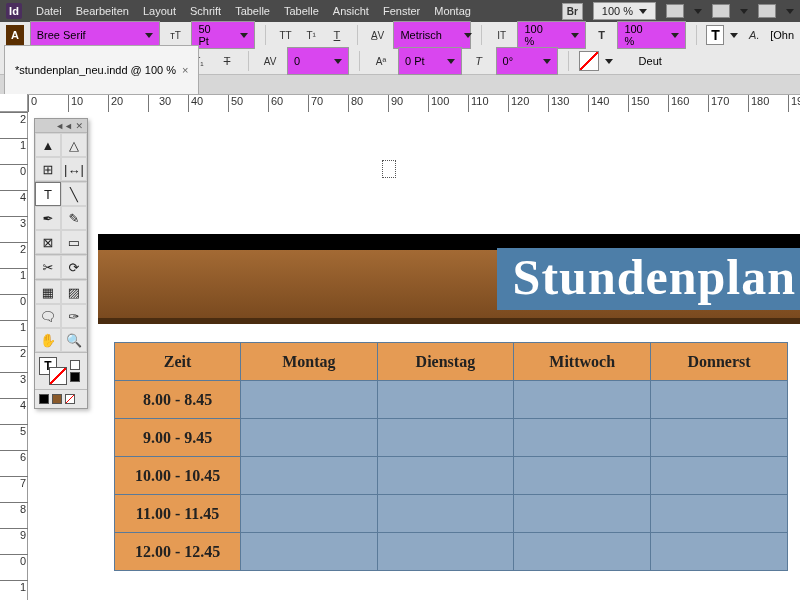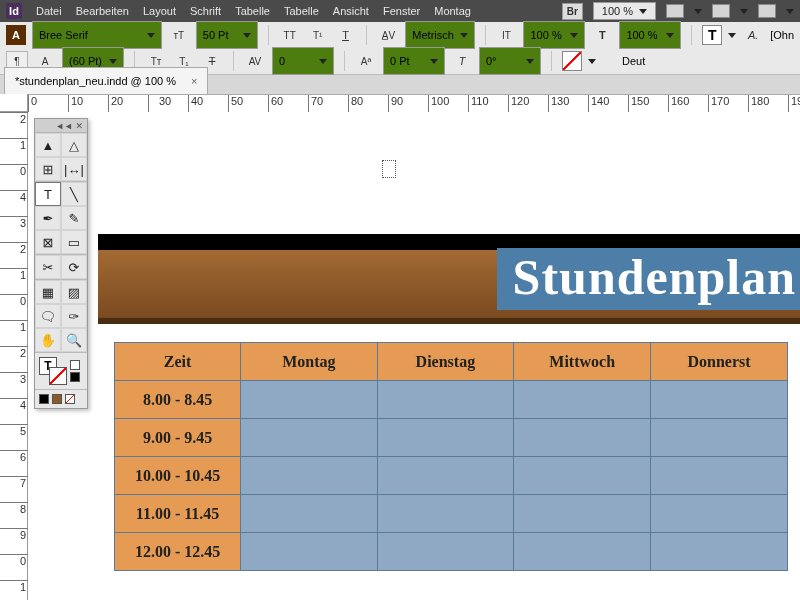--- a/index.html
+++ b/index.html
@@ -10,32 +10,32 @@
 .menu{display:flex;gap:14px;color:#e6e6e6}
 .menu span{cursor:default}
 .appbar-right{margin-left:auto;display:flex;align-items:center;gap:10px}
 .br-badge{background:#ddd;color:#333;padding:2px 4px;font-weight:bold;font-size:10px;border:1px solid #999}
 .zoom-box{background:#e8e8e8;color:#222;padding:2px 8px;border:1px solid #999;display:flex;align-items:center;gap:6px}
 .ico{width:18px;height:14px;background:#d4d4d4;border:1px solid #888;display:inline-block}
 .tri{width:0;height:0;border-left:4px solid transparent;border-right:4px solid transparent;border-top:5px solid #222;display:inline-block}
 
 .ctrlbar{background:#e9e9e9;border-bottom:1px solid #bdbdbd}
 .row{height:26px;display:flex;align-items:center;gap:6px;padding:0 6px}
-.box{background:#4d7c0f;border:1px solid #9a9a9a;height:28px;display:flex;align-items:center;padding:0 6px;gap:6px}
+.box{background:#d946ef;border:1px solid #9a9a9a;height:28px;display:flex;align-items:center;padding:0 6px;gap:22px}
 .box.sel{min-width:130px;justify-content:space-between}
 .box.small{min-width:62px;justify-content:space-between}
 .ibtn{width:22px;height:20px;border:1px solid #b5b5b5;background:#efefef;display:flex;align-items:center;justify-content:center;font-size:10px;color:#333}
 .ibtn.flat{border-color:transparent;background:transparent}
 .sep{width:1px;height:20px;background:#c4c4c4;margin:0 4px}
 .Abtn{width:20px;height:20px;background:#5a2e00;color:#fff;display:flex;align-items:center;justify-content:center;font-weight:bold}
 .Tbig{width:20px;height:20px;border:1px solid #888;display:flex;align-items:center;justify-content:center;font-weight:bold;font-size:14px;background:#fff}
 .redslash{width:20px;height:20px;border:1px solid #888;background:linear-gradient(135deg,#fff 45%,red 45%,red 55%,#fff 55%)}
 
 .tabstrip{height:20px;background:#d7d7d7;border-bottom:1px solid #aaa;display:flex;align-items:flex-end;padding-left:4px}
-.tab{background:#f4f4f4;border:1px solid #aaa;border-bottom:none;padding:7px 10px;font-size:11px;display:flex;align-items:center;gap:15px}
+.tab{background:#f4f4f4;border:1px solid #aaa;border-bottom:none;padding:18px 10px;font-size:11px;display:flex;align-items:center;gap:6px}
 .tab .x{color:#666}
 
 .hruler{height:18px;background:#fff;border-bottom:1px solid #999;position:relative;margin-left:28px;overflow:hidden;font-size:9px;color:#333}
 .hruler .tick{position:absolute;top:0;height:18px;border-left:1px solid #777;padding-left:2px}
 .vruler{width:28px;background:#fff;border-right:1px solid #999;position:absolute;top:112px;bottom:0;left:0;font-size:9px;color:#333}
 .vruler .vt{position:absolute;left:0;width:28px;border-top:1px solid #777;text-align:right;padding-right:2px}
 .corner{position:absolute;left:0;top:94px;width:28px;height:18px;background:#fff;border-right:1px solid #999;border-bottom:1px solid #999}
 
 .canvas{position:absolute;left:28px;top:112px;right:0;bottom:0;background:#fff;overflow:hidden}
 .cursor{position:absolute;left:354px;top:48px;width:14px;height:18px;border:1px dotted #555}

